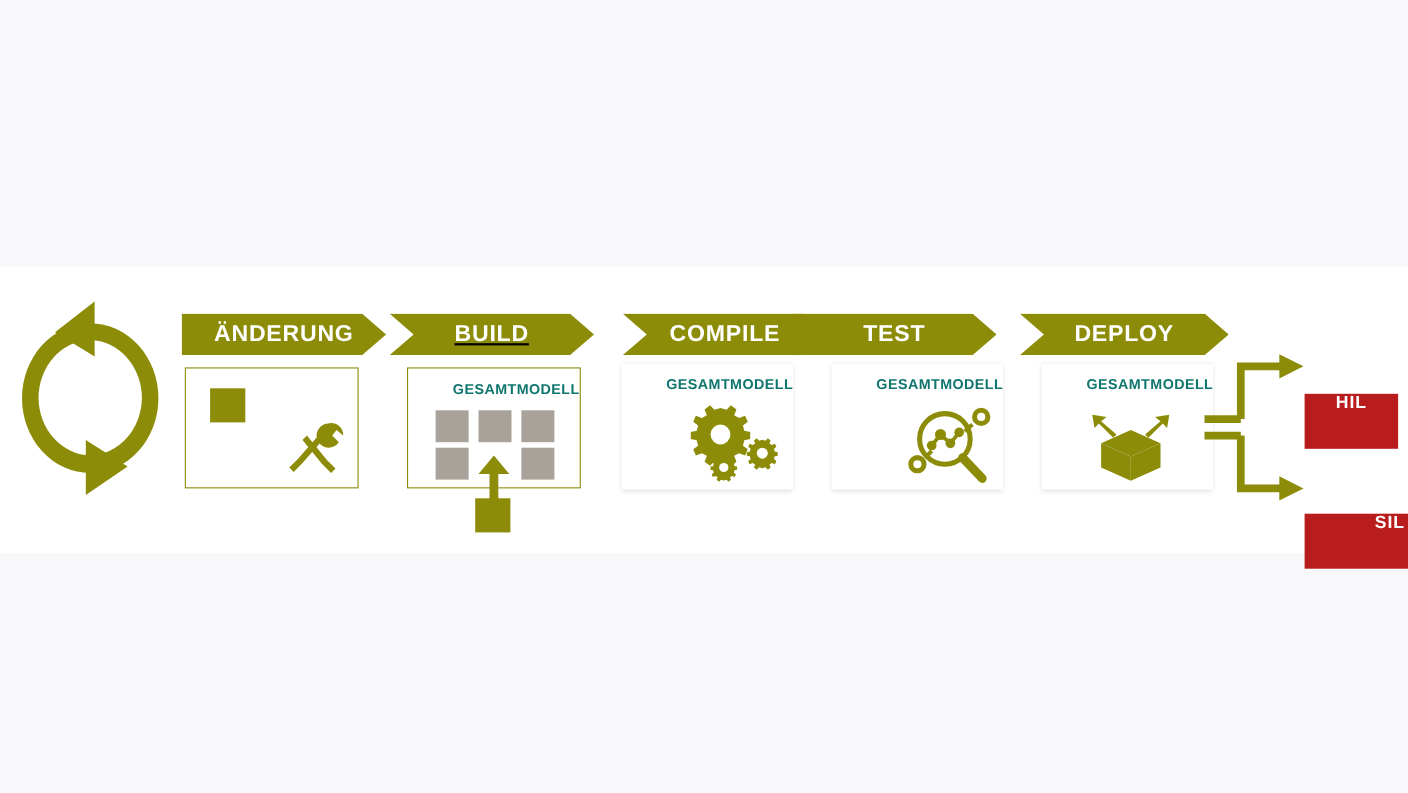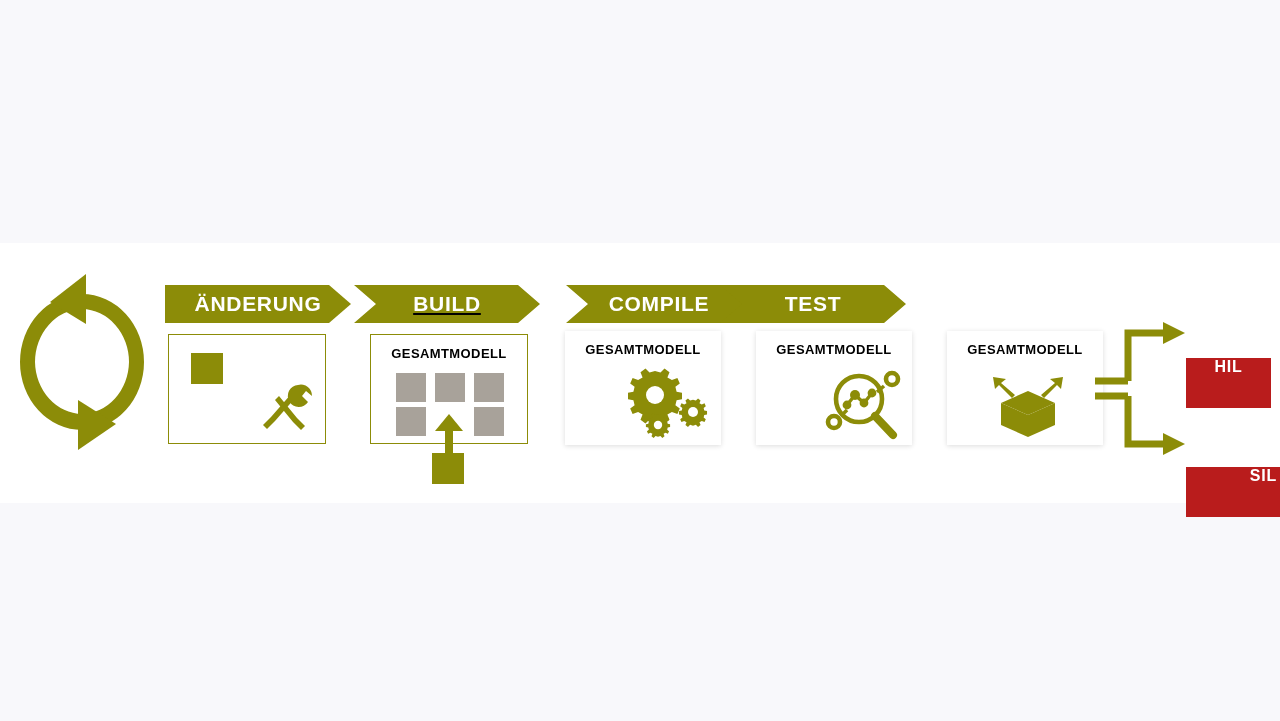--- a/index.html
+++ b/index.html
@@ -77,25 +77,25 @@
   }
   .card.outlined {
     border: 1.6px solid #8c8c08;
     box-shadow: none;
   }
   .card-title {
     position: absolute;
     left: 0;
     right: 0;
     top: 11px;
-    text-align: center;
+    text-align: right;
     font-size: 13px;
     font-weight: bold;
     letter-spacing: 0.4px;
-    color: #000000;
+    color: #0f766e;
     white-space: nowrap;
   }
 
   
   .mini-square {
     position: absolute;
     background: #8c8c08;
   }
 
   
@@ -167,20 +167,23 @@
   </div>
 
   <div class="chev mid" style="left:566px; width:186px;">
     <span class="chev-label">COMPILE</span>
   </div>
 
   <div class="chev mid" style="left:720px; width:186px;">
     <span class="chev-label">TEST</span>
   </div>
 
+  <div class="chev mid" style="left:927px; width:190px;">
+    <span class="chev-label">DEPLOY</span>
+  </div>
 
   <div class="card outlined" style="left:168px; top:334px; width:158px; height:110px;">
     <div class="mini-square" style="left:22px; top:18px; width:32px; height:31px;"></div>
     <div style="position:absolute; right:8px; bottom:4px; width:62px; height:62px;">
       <svg viewBox="0 0 62 62" width="62" height="62" aria-hidden="true">
         <g fill="#8c8c08">
 
           <path d="M12 52 L20 44 L41 20 L37 16 L16 40 L8 48 Z"></path>
           <polygon points="36,14 45,13 47,20 40,23"></polygon>
 

